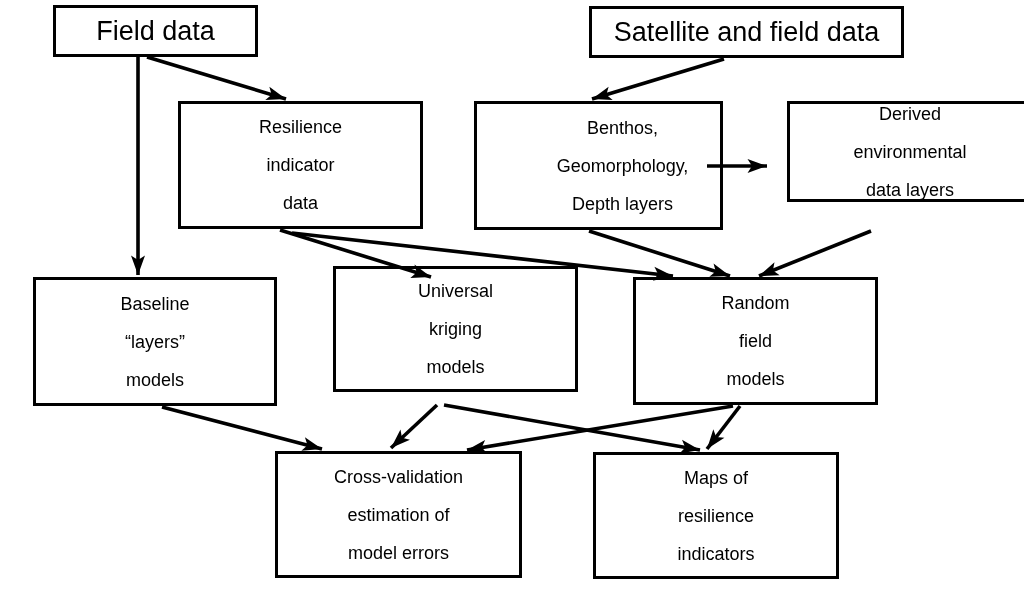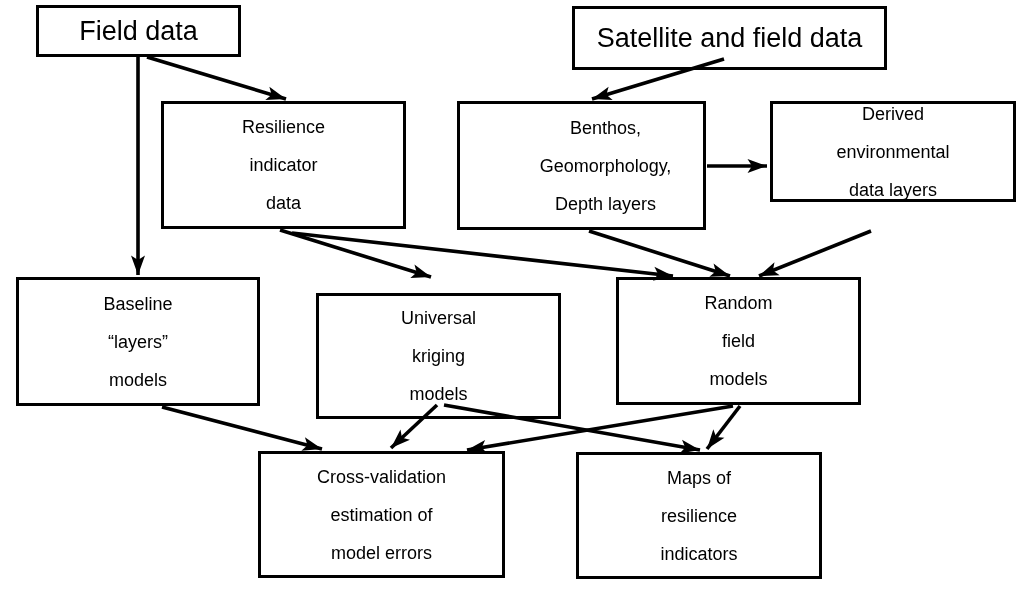--- a/index.html
+++ b/index.html
@@ -18,39 +18,40 @@
   }
   .node {
     position: absolute;
     box-sizing: border-box;
     border: 3px solid #000000;
     background: #ffffff;
     display: flex;
     align-items: center;
     justify-content: center;
     text-align: center;
+    margin-left: 17px;
   }
   .node .label {
     white-space: pre-line;
     font-size: 18px;
     line-height: 38px;
     color: #000000;
   }
   .node.single .label {
     font-size: 27px;
     line-height: 30px;
   }
   
   #n-field      { left: 36px;  top: 5px;   width: 205px; height: 52px; }
-  #n-satellite  { left: 572px; top: 6px;   width: 315px; height: 64px; }
+  #n-satellite  { left: 572px; top: 6px;   width: 315px; height: 52px; }
   #n-resilience { left: 161px; top: 101px; width: 245px; height: 128px; }
   #n-benthos    { left: 457px; top: 101px; width: 249px; height: 129px; padding-left: 48px; }
   #n-derived    { left: 770px; top: 101px; width: 246px; height: 101px; }
   #n-baseline   { left: 16px;  top: 277px; width: 244px; height: 129px; }
-  #n-kriging    { left: 316px; top: 293px; width: 245px; height: 126px; }
+  #n-kriging    { left: 316px; top: 266px; width: 245px; height: 126px; }
   #n-forest     { left: 616px; top: 277px; width: 245px; height: 128px; }
   #n-crossval   { left: 258px; top: 451px; width: 247px; height: 127px; }
   #n-maps       { left: 576px; top: 452px; width: 246px; height: 127px; }
 
   .arrow-layer {
     position: absolute;
     left: 0;
     top: 0;
     width: 1024px;
     height: 595px;

